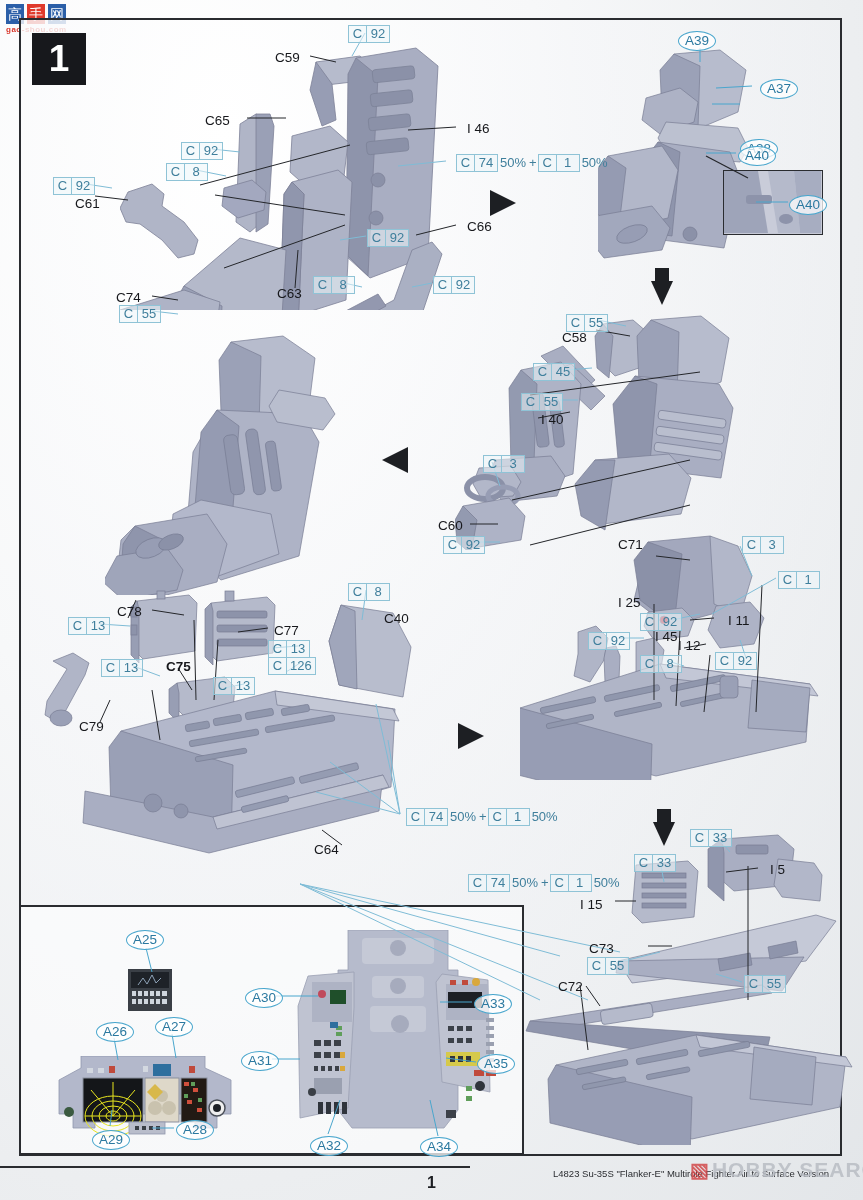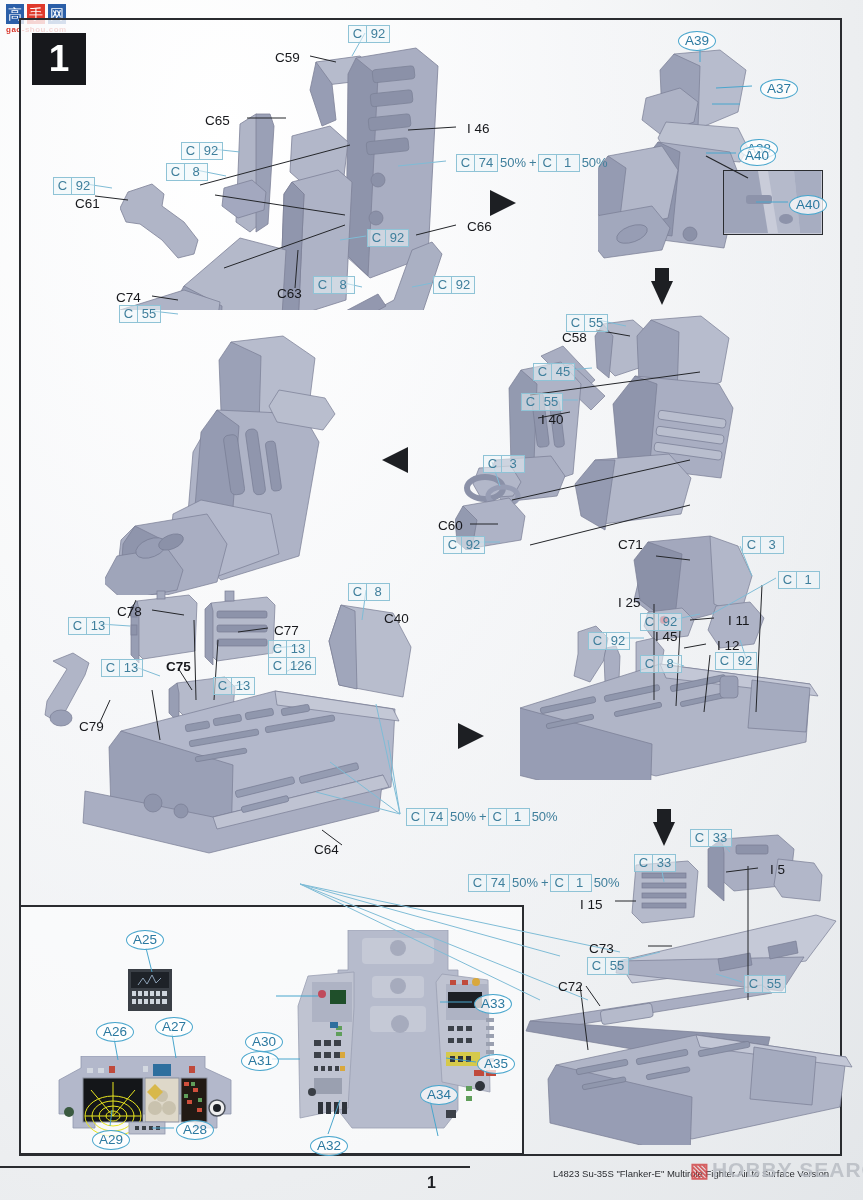--- a/index.html
+++ b/index.html
@@ -764,21 +764,21 @@
     <span class="plus">+</span>
     <span class="cell letter">C</span>
     <span class="cell num">1</span>
     <span class="pct">50%</span>
   </div>
 
   <div class="plain-label" style="left:618px;top:537px;">C71</div>
   <div class="plain-label" style="left:618px;top:595px;">I 25</div>
   <div class="plain-label" style="left:655px;top:629px;">I 45</div>
   <div class="plain-label" style="left:728px;top:613px;">I 11</div>
-  <div class="plain-label" style="left:717px;top:638px;text-align:right;">I 12</div>
+  <div class="plain-label" style="left:678px;top:638px;text-align:right;">I 12</div>
 
   <div class="paint" style="left:742px;top:536px;">
     <span class="cell letter">C</span>
     <span class="cell num">3</span>
   </div>
   <div class="paint" style="left:778px;top:571px;">
     <span class="cell letter">C</span>
     <span class="cell num">1</span>
   </div>
   <div class="paint" style="left:588px;top:632px;">
@@ -827,25 +827,25 @@
     <span class="cell letter">C</span>
     <span class="cell num">1</span>
     <span class="pct">50%</span>
   </div>
 
   <div class="oval" style="left:126px;top:930px;">A25</div>
   <div class="oval" style="left:96px;top:1022px;">A26</div>
   <div class="oval" style="left:155px;top:1017px;">A27</div>
   <div class="oval" style="left:176px;top:1120px;">A28</div>
   <div class="oval" style="left:92px;top:1130px;">A29</div>
-  <div class="oval" style="left:245px;top:988px;margin-top:44px;">A30</div>
+  <div class="oval" style="left:245px;top:988px;">A30</div>
   <div class="oval" style="left:241px;top:1051px;">A31</div>
   <div class="oval" style="left:310px;top:1136px;">A32</div>
   <div class="oval" style="left:474px;top:994px;">A33</div>
-  <div class="oval" style="left:420px;top:1085px;">A34</div>
+  <div class="oval" style="left:420px;top:1137px;">A34</div>
   <div class="oval" style="left:477px;top:1054px;">A35</div>
 
   <div class="footer-rule"></div>
   <div class="footer-text">L4823  Su-35S  "Flanker-E"  Multirole  Fighter  Air  to  Surface  Version</div>
   <div class="hs-wm">
     <span class="mark">▧</span><span>HOBBY SEARCH</span>
   </div>
   <div class="page-no">1</div>
 
 </div>

